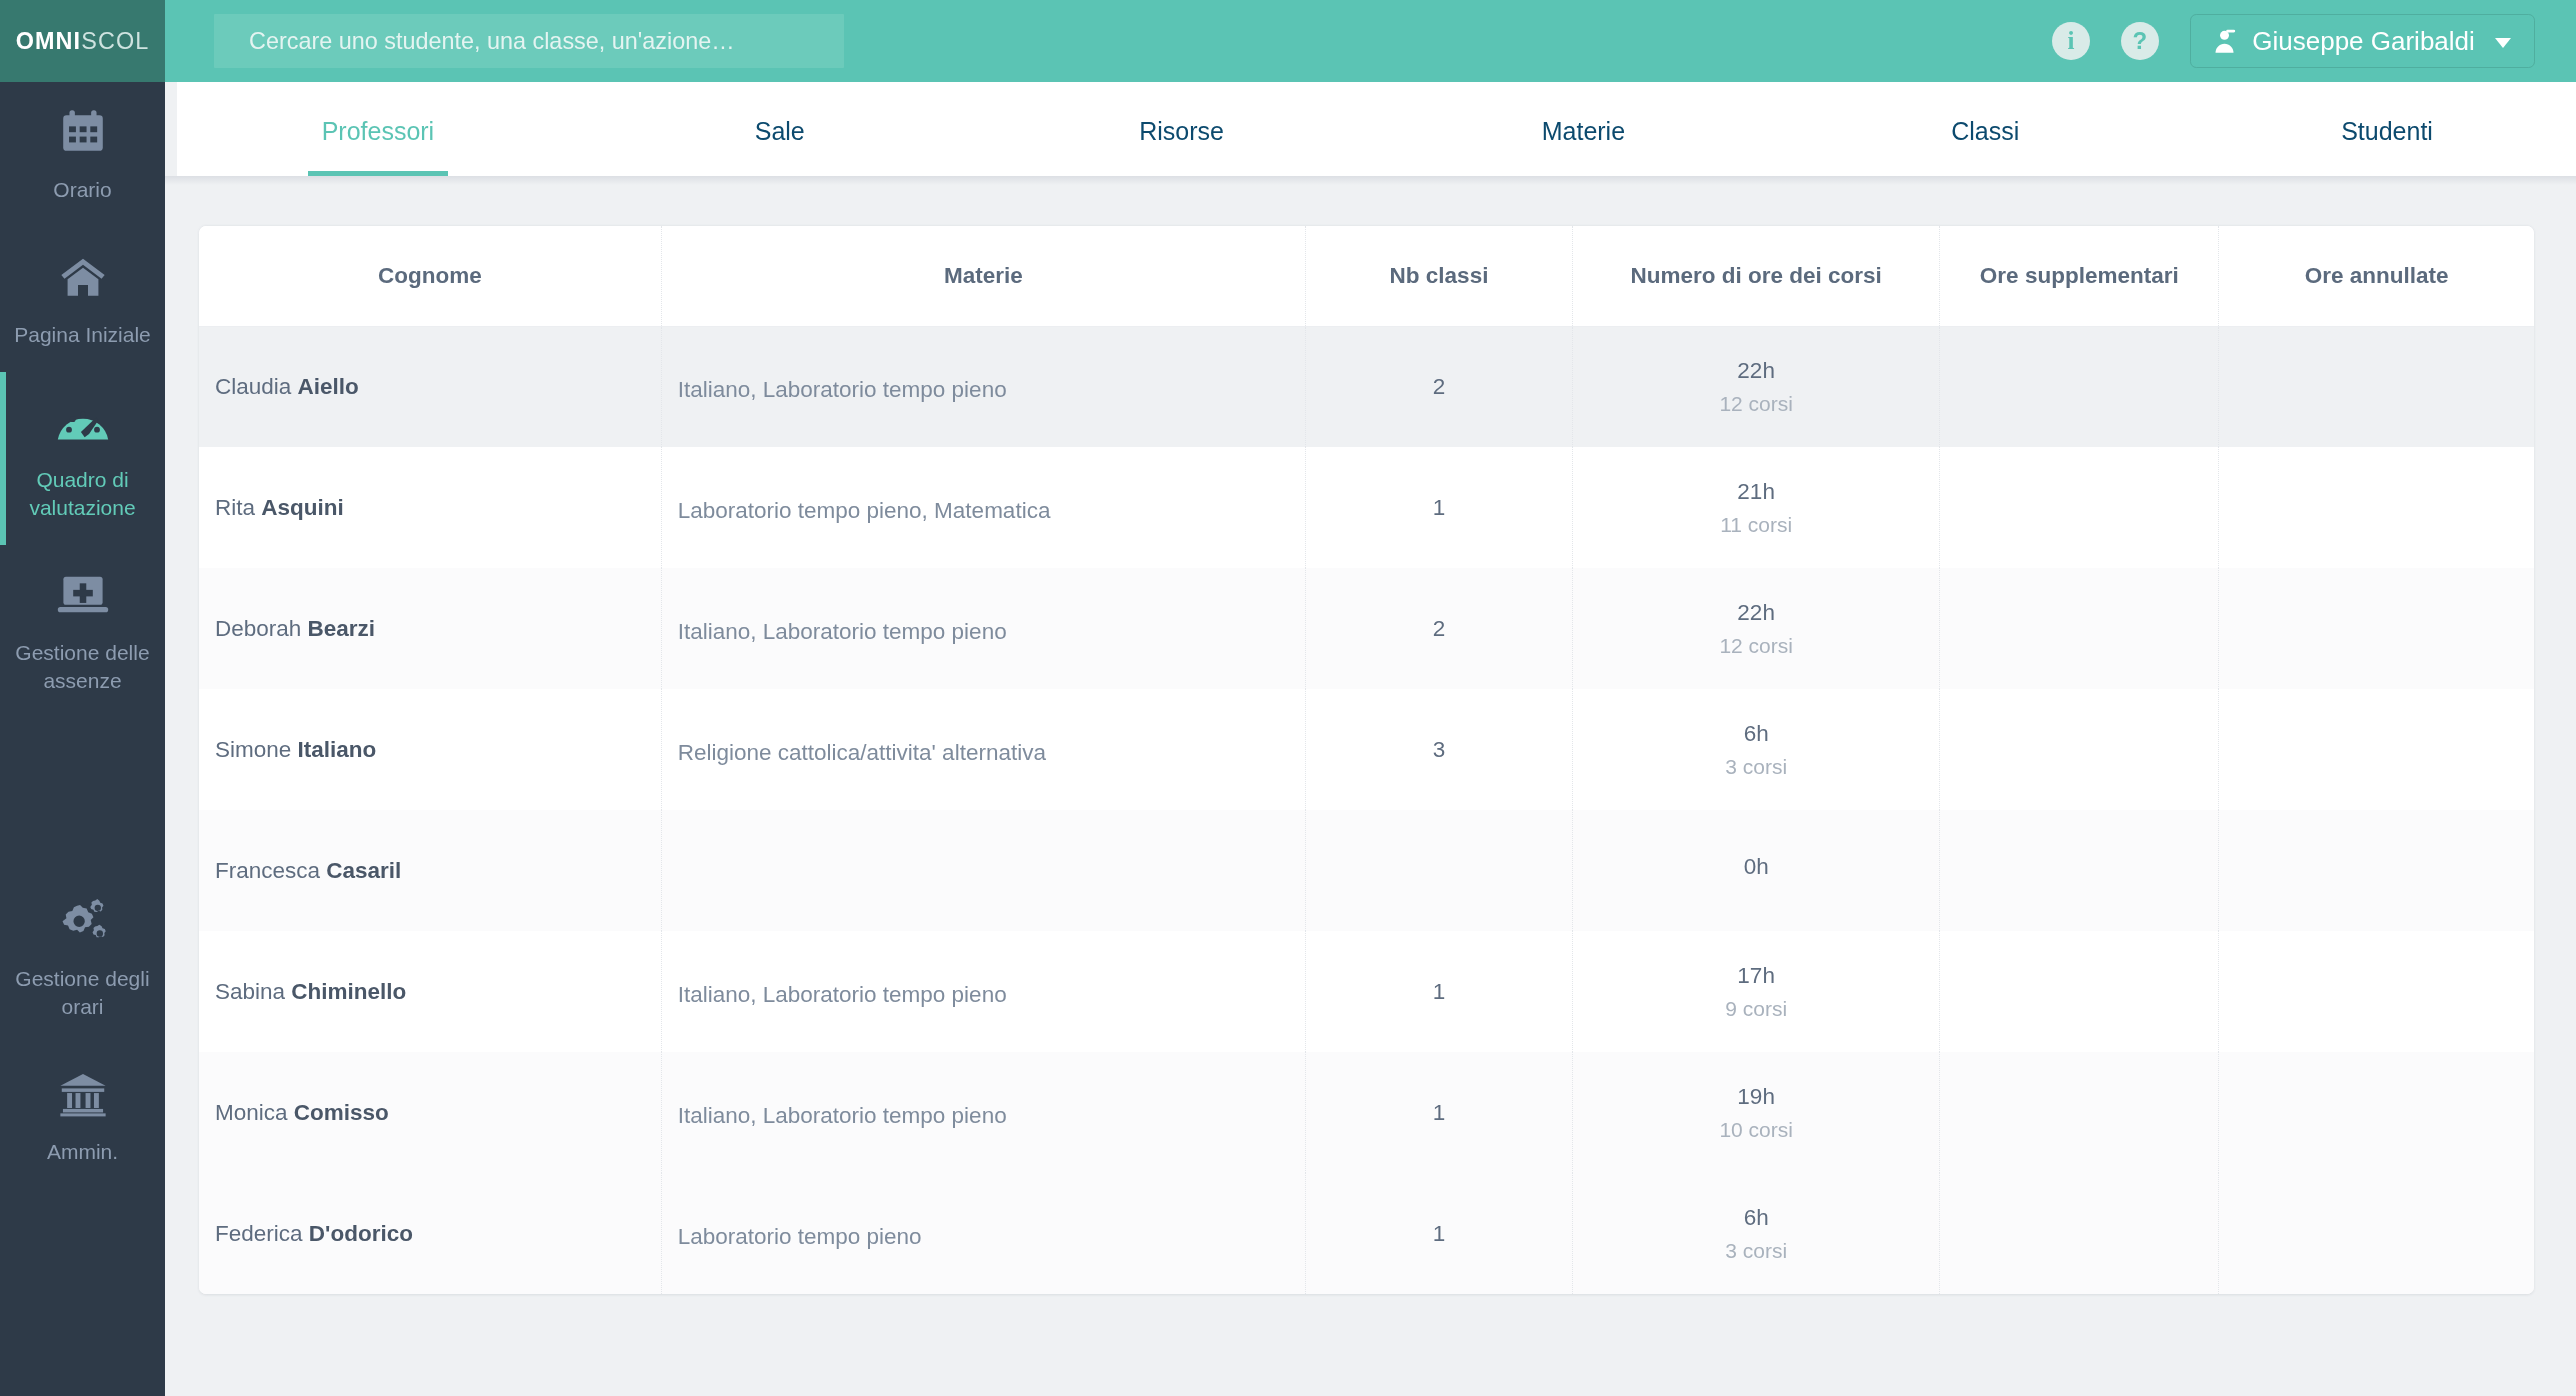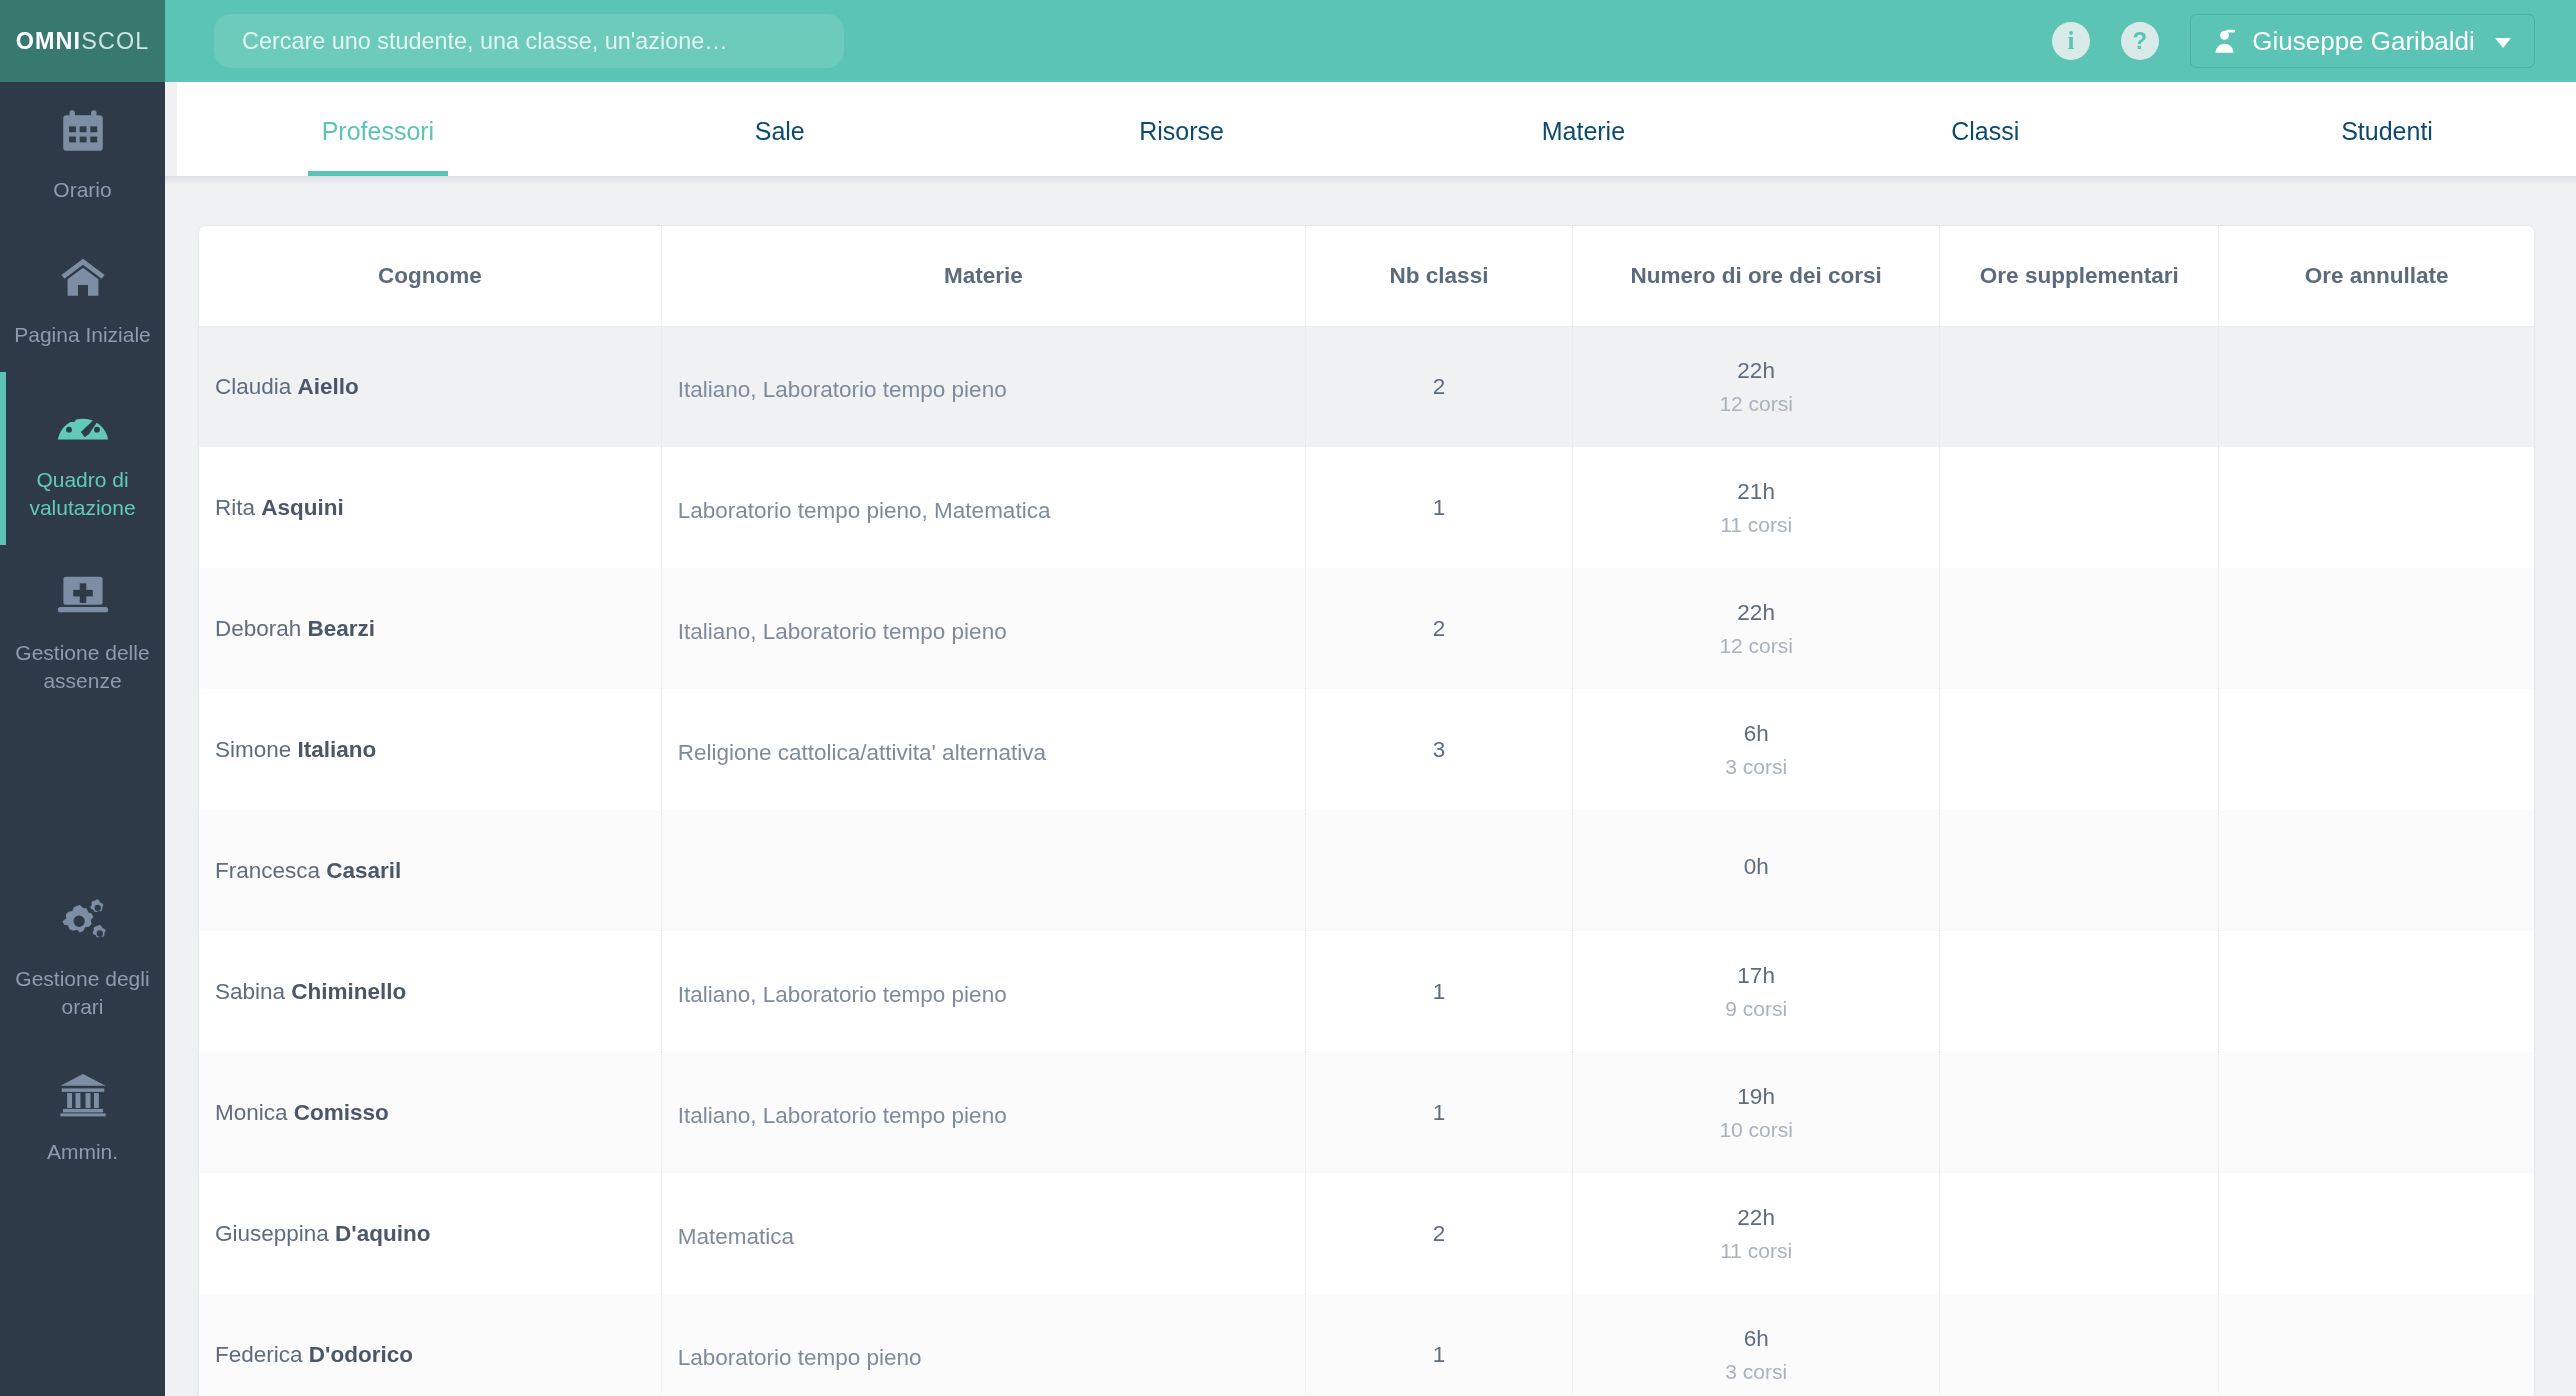--- a/index.html
+++ b/index.html
@@ -22,24 +22,24 @@
   .logo-box {
     width:165px; height:82px; background:#37796f;
     display:flex; align-items:center; justify-content:center; flex:0 0 165px;
   }
   .logo-text { font-size:23.4px; letter-spacing:1.1px; color:#e8f4f2; }
   .logo-text b { font-weight:700; color:#ffffff; }
   .logo-text span { font-weight:400; color:#cfe3e0; }
 
   .search-wrap { flex:0 0 auto; margin-left:49px; }
   .search-input {
-    width:630px; height:54px; border:0; outline:0; border-radius:17px;
+    width:630px; height:54px; border:0; outline:0; border-radius:1px;
     background:#6ccbbb; color:#ffffff;
     font-family:"Liberation Sans","DejaVu Sans",sans-serif; font-size:23.4px;
-    padding:0 28px;
+    padding:0 35px;
   }
   .search-input::placeholder { color:#e4f4f1; opacity:1; }
 
   .topbar-right {
     margin-left:auto; display:flex; align-items:center; gap:31px;
     padding-right:41px;
   }
   .circ-icon {
     width:38px; height:38px; border-radius:50%;
     background:#d9ebe8; color:#5bc4b4;
@@ -415,34 +415,20 @@
             <td class="subject">Italiano, Laboratorio tempo pieno</td>
             <td class="num">1</td>
             <td class="hours">
               <span class="h">19h</span>
               <span class="c">10 corsi</span>
             </td>
             <td class="blank"></td>
             <td class="blank"></td>
           </tr>
 
-          <tr>
-            <td class="name">
-              <span>Giuseppina</span>
-              <b>D'aquino</b>
-            </td>
-            <td class="subject">Matematica</td>
-            <td class="num">2</td>
-            <td class="hours">
-              <span class="h">22h</span>
-              <span class="c">11 corsi</span>
-            </td>
-            <td class="blank"></td>
-            <td class="blank"></td>
-          </tr>
 
           <tr class="zebra">
             <td class="name">
               <span>Federica</span>
               <b>D'odorico</b>
             </td>
             <td class="subject">Laboratorio tempo pieno</td>
             <td class="num">1</td>
             <td class="hours">
               <span class="h">6h</span>

